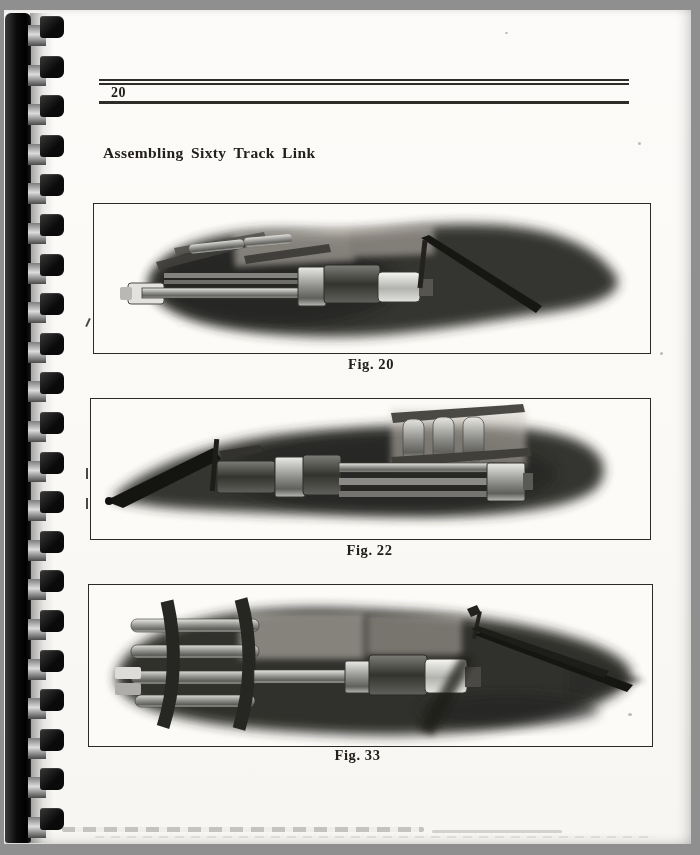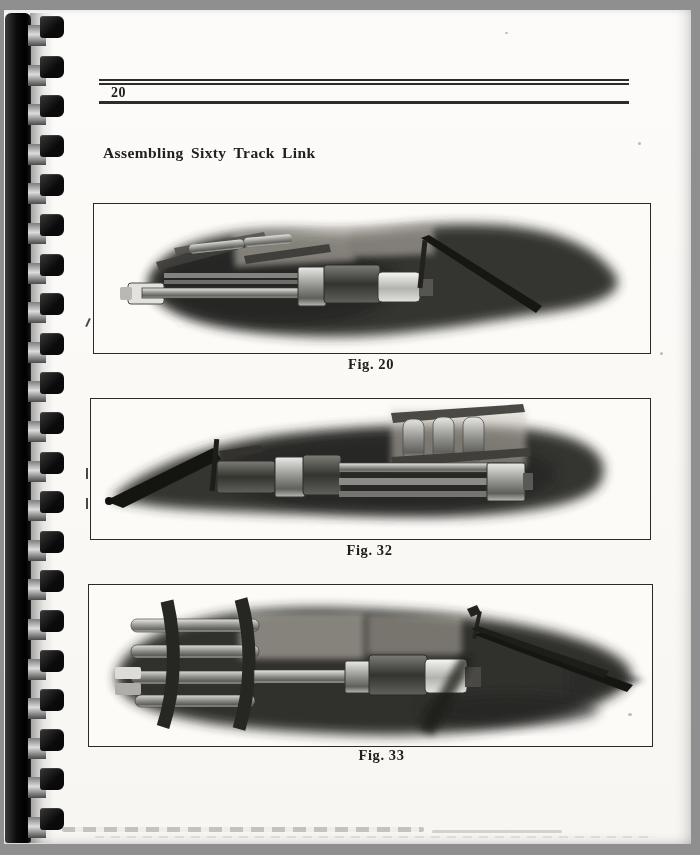--- a/index.html
+++ b/index.html
@@ -56,21 +56,21 @@
   
   .figure-frame { position:absolute; border:1.5px solid #2b2a27; background:#fcfbf8; overflow:hidden; }
   #fig31 { left:93px;  top:203px; width:556px; height:149px; }
   #fig32 { left:90px;  top:398px; width:559px; height:140px; }
   #fig33 { left:88px;  top:584px; width:563px; height:161px; }
   .figure-caption {
     position:absolute; text-align:center; font-size:14.5px; font-weight:bold; letter-spacing:.6px;
   }
   #cap31 { left:93px; width:556px; top:356px; }
   #cap32 { left:90px; width:559px; top:542px; }
-  #cap33 { left:100px; width:563px; top:747px; }
+  #cap33 { left:76px; width:563px; top:747px; }
   
   .smudge { position:absolute; border-radius:2px; }
   .smudge-1 { left:62px; top:827px; width:362px; height:5px; opacity:.75;
     background:repeating-linear-gradient(90deg,rgba(95,95,95,.45) 0 13px,rgba(160,160,160,.12) 13px 21px); }
   .smudge-2 { left:432px; top:830px; width:130px; height:3px; background:rgba(125,125,125,.3); }
   .smudge-3 { left:95px; top:836px; width:560px; height:2px; opacity:.6;
     background:repeating-linear-gradient(90deg,rgba(140,140,140,.35) 0 9px,rgba(170,170,170,.08) 9px 16px); }
   .speck { position:absolute; background:#8a8781; border-radius:50%; opacity:.55; }
   .tick { position:absolute; background:#4a4844; }
 </style>
@@ -262,21 +262,21 @@
       <rect x="126" y="62" width="58" height="32" rx="3" fill="url(#gDark)" stroke="#2c2b27" stroke-width="1"></rect>
       <rect x="184" y="58" width="30" height="40" rx="2" fill="url(#gMetal)" stroke="#33322e" stroke-width="1"></rect>
       <rect x="212" y="56" width="38" height="40" rx="3" fill="url(#gDark)" stroke="#2c2b27" stroke-width="1"></rect>
       <rect x="248" y="64" width="168" height="9" fill="url(#gMetal)" stroke="#3c3c38" stroke-width=".7"></rect>
       <rect x="248" y="79" width="168" height="7" fill="#8b8a86"></rect>
       <rect x="248" y="92" width="160" height="6" fill="#757470"></rect>
       <rect x="396" y="64" width="38" height="38" rx="2" fill="url(#gMetal)" stroke="#33322e" stroke-width="1"></rect>
       <rect x="432" y="74" width="10" height="17" fill="#5a5955"></rect>
     </svg>
   </div>
-  <div class="figure-caption" id="cap32">Fig. 32</div>
+  <div class="figure-caption" id="cap32">Fig. 22</div>
 
   <div class="figure-frame" id="fig33">
     <svg width="563" height="161" viewBox="0 0 563 161">
       <path d="M28,88 C42,44 130,22 235,23 C340,25 430,33 498,57 C538,72 552,88 536,102 C498,136 385,152 280,150 C180,148 82,138 46,117 C30,107 24,98 28,88 Z" fill="#272724" opacity=".95" filter="url(#fB6)"></path>
       <polygon points="480,78 556,95 480,110" fill="#2c2c29" opacity=".8" filter="url(#fB3)"></polygon>
       <g filter="url(#fB3)">
         <rect x="150" y="28" width="125" height="46" fill="#ccc6bd" opacity=".55"></rect>
         <rect x="278" y="30" width="95" height="40" fill="#c0bab1" opacity=".5"></rect>
       </g>
       <ellipse cx="420" cy="125" rx="90" ry="16" fill="#242421" opacity=".6" filter="url(#fB6)"></ellipse>

